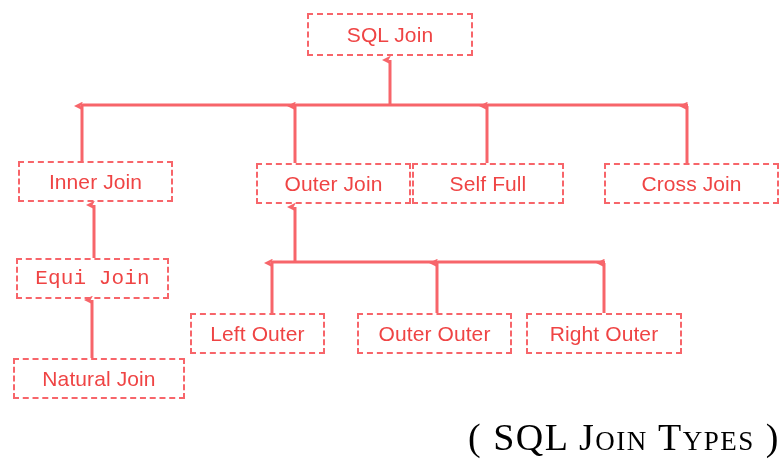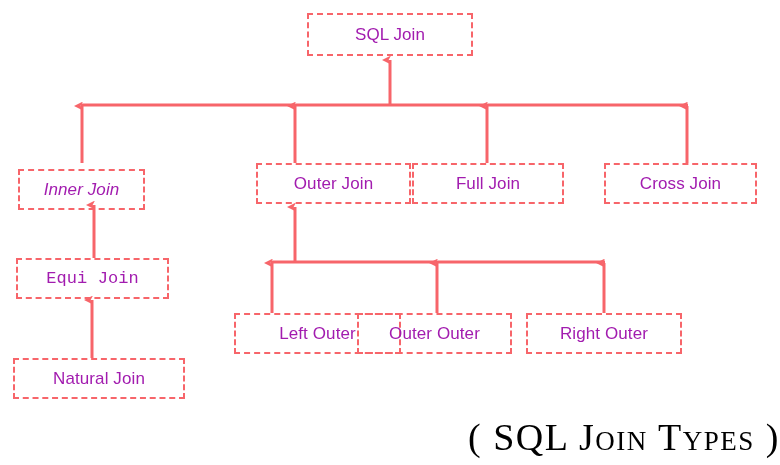--- a/index.html
+++ b/index.html
@@ -20,22 +20,22 @@
     pointer-events:none;
   }
   .node{
     position:absolute;
     box-sizing:border-box;
     border:2px dashed #f7656a;
     background:transparent;
     display:flex;
     align-items:center;
     justify-content:center;
-    color:#a21caf;
-    font-size:17px;
+    color:#ef4444;
+    font-size:21px;
     font-weight:400;
     letter-spacing:0.1px;
     white-space:nowrap;
     z-index:2;
   }
   .caption{
     position:absolute;
     left:0;right:0;
     top:415px;
     text-align:right;
@@ -91,41 +91,41 @@
       <line x1="604" y1="313" x2="604" y2="263" stroke="#f7656a" stroke-width="3" marker-end="url(#arrowUp)"></line>
     </g>
     <line x1="271" y1="262" x2="605" y2="262" stroke="#f7656a" stroke-width="3"></line>
     <line x1="295" y1="262" x2="295" y2="207" stroke="#f7656a" stroke-width="3" marker-end="url(#arrowUp)"></line>
   </svg>
 
   <div class="node" style="left:307px;top:13px;width:166px;height:43px;">
     <span>SQL Join</span>
   </div>
 
-  <div class="node" style="left:18px;top:169px;width:127px;height:41px;font-style:italic;">
+  <div class="node" style="left:18px;top:161px;width:155px;height:41px;">
     <span>Inner Join</span>
   </div>
 
   <div class="node" style="left:220px;top:163px;width:155px;height:41px;margin-left:36px;">
     <span>Outer Join</span>
   </div>
 
   <div class="node" style="left:412px;top:163px;width:152px;height:41px;">
-    <span>Full Join</span>
+    <span>Self Full</span>
   </div>
 
-  <div class="node" style="left:604px;top:163px;width:153px;height:41px;">
+  <div class="node" style="left:604px;top:163px;width:175px;height:41px;">
     <span>Cross Join</span>
   </div>
 
   <div class="node" style="left:16px;top:258px;width:153px;height:41px;font-family:Liberation Mono, monospace;">
     <span>Equi Join</span>
   </div>
 
-  <div class="node" style="left:190px;top:313px;width:167px;height:41px;margin-left:44px;">
+  <div class="node" style="left:190px;top:313px;width:135px;height:41px;">
     <span>Left Outer</span>
   </div>
 
   <div class="node" style="left:357px;top:313px;width:155px;height:41px;">
     <span>Outer Outer</span>
   </div>
 
   <div class="node" style="left:526px;top:313px;width:156px;height:41px;">
     <span>Right Outer</span>
   </div>

